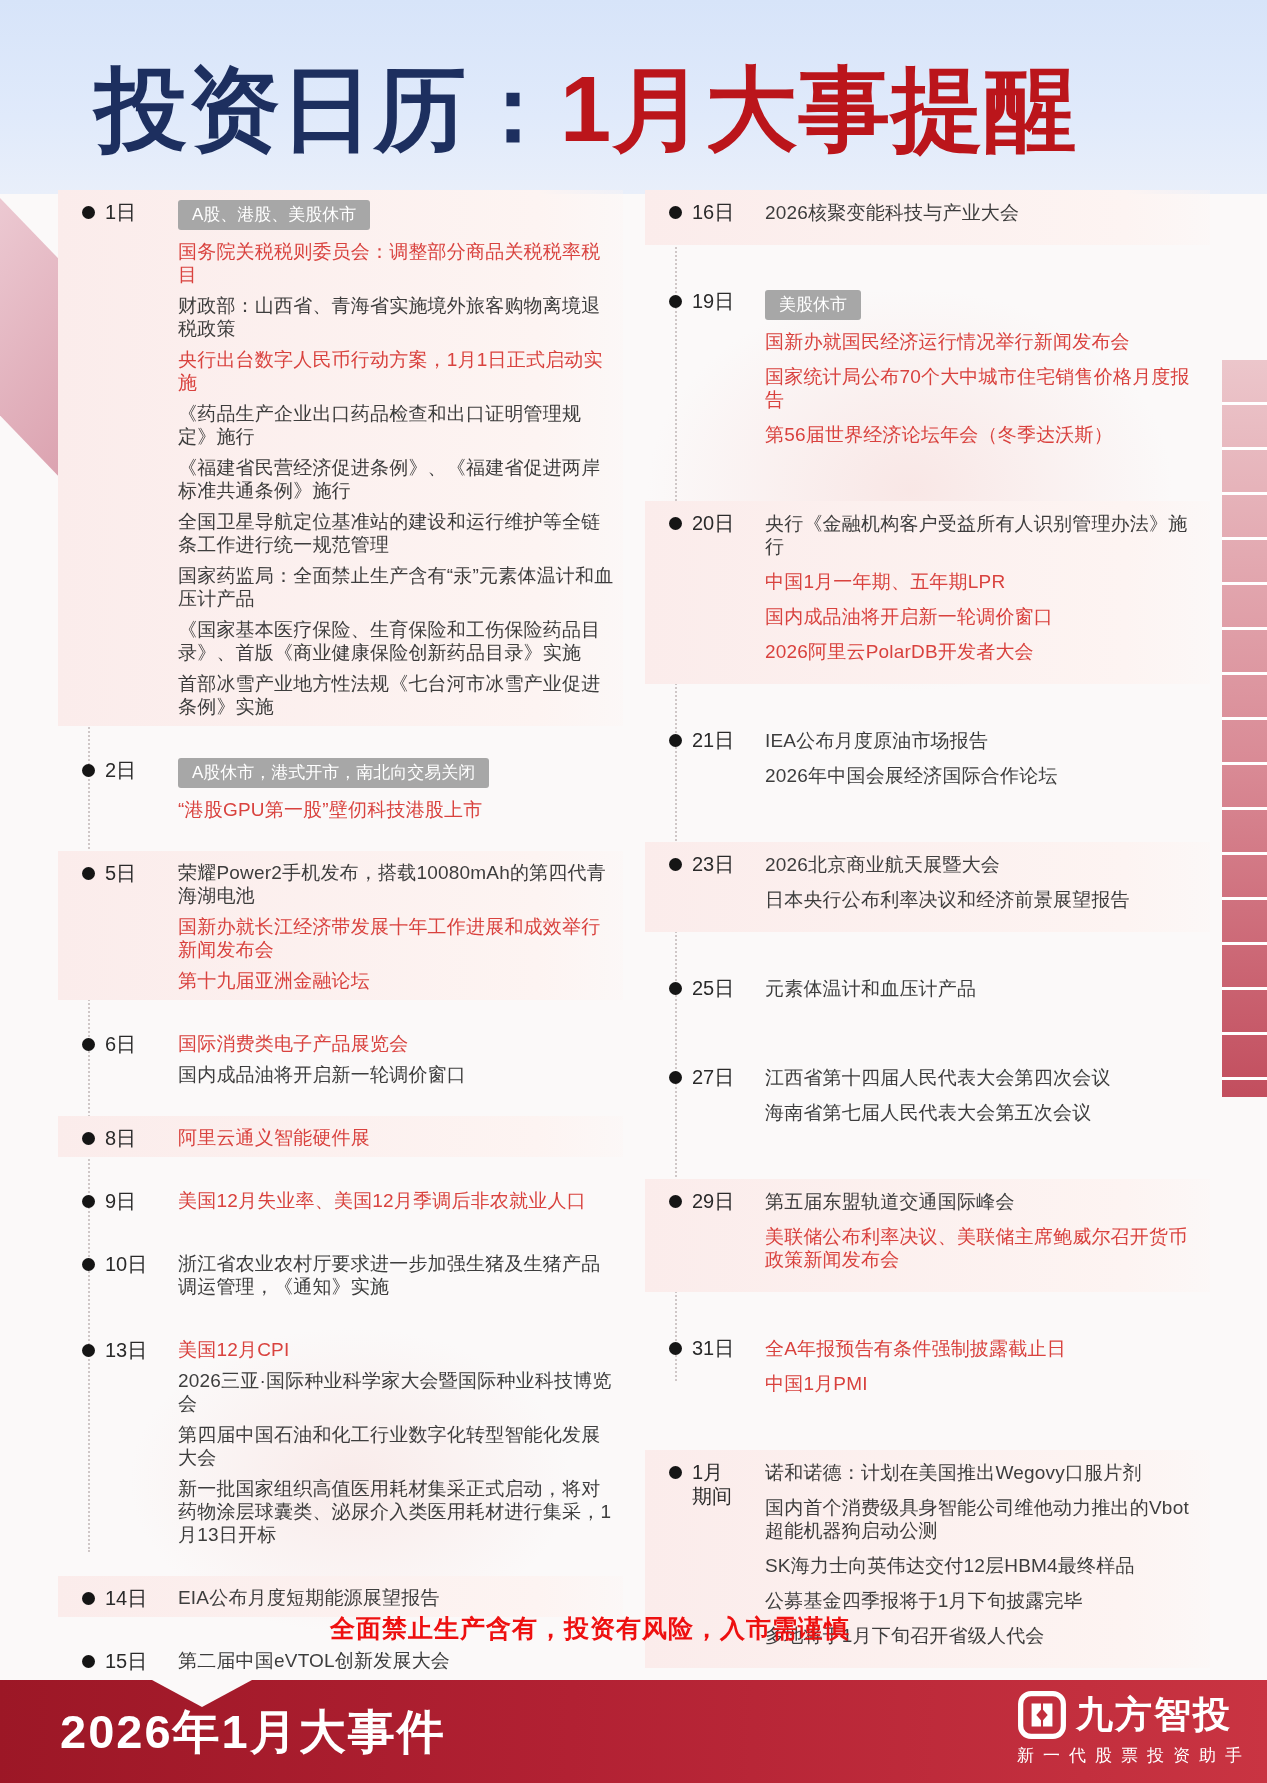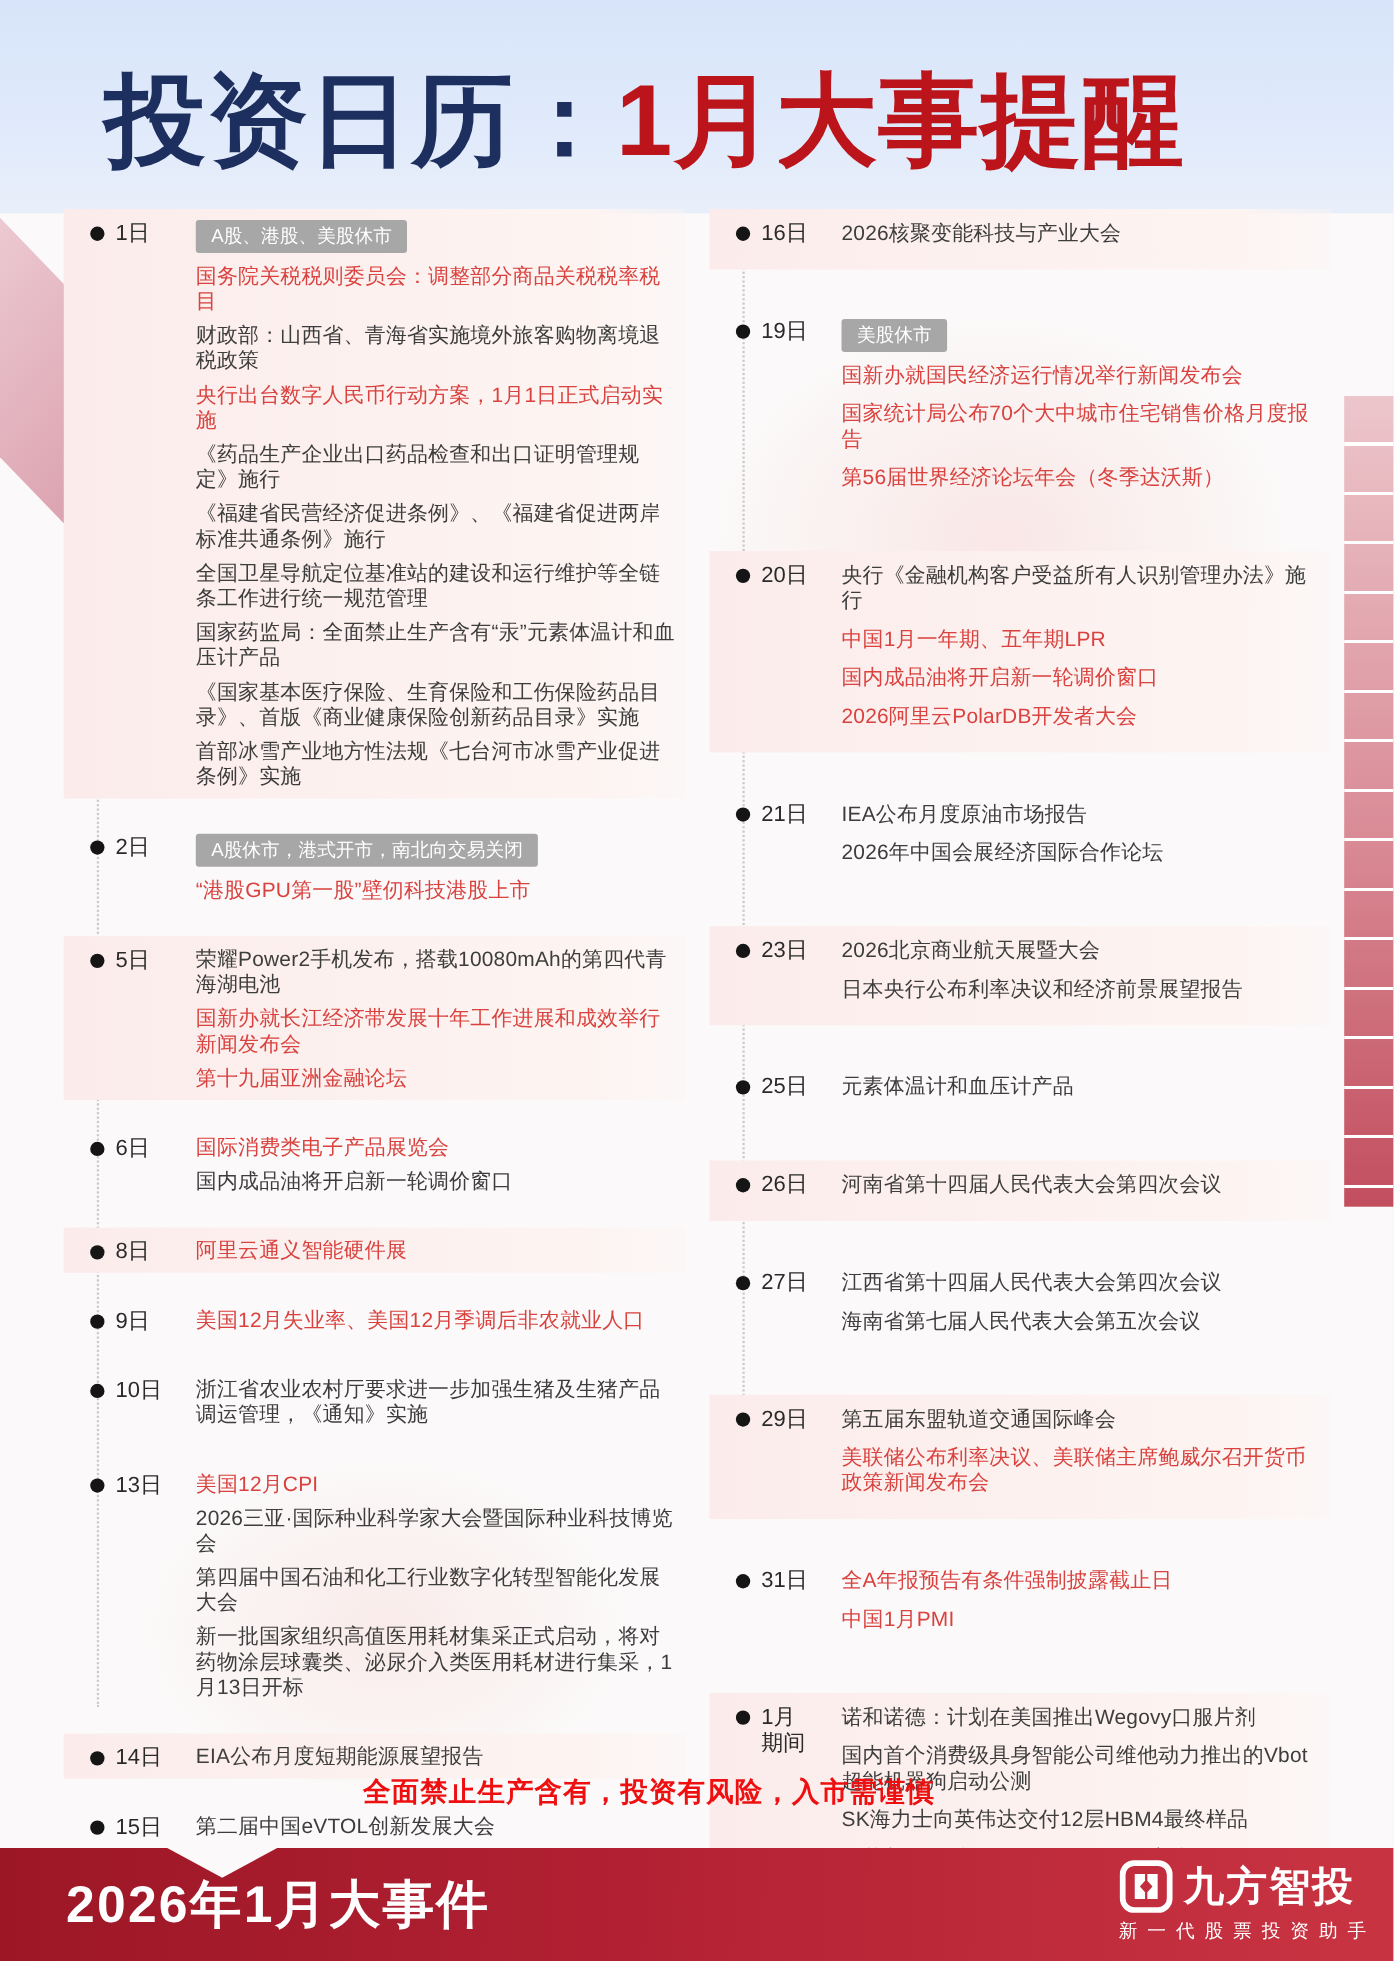--- a/index.html
+++ b/index.html
@@ -243,27 +243,20 @@
     </section>
 
     <section class="day">
       <span class="dot"></span>
       <span class="date">25日</span>
       <div class="evs">
         <p class="ev blk">元素体温计和血压计产品</p>
       </div>
     </section>
 
-    <section class="day pink">
-      <span class="dot"></span>
-      <span class="date">26日</span>
-      <div class="evs">
-        <p class="ev blk">河南省第十四届人民代表大会第四次会议</p>
-      </div>
-    </section>
 
     <section class="day">
       <span class="dot"></span>
       <span class="date">27日</span>
       <div class="evs">
         <p class="ev blk">江西省第十四届人民代表大会第四次会议</p>
         <p class="ev blk">海南省第七届人民代表大会第五次会议</p>
       </div>
     </section>
 

